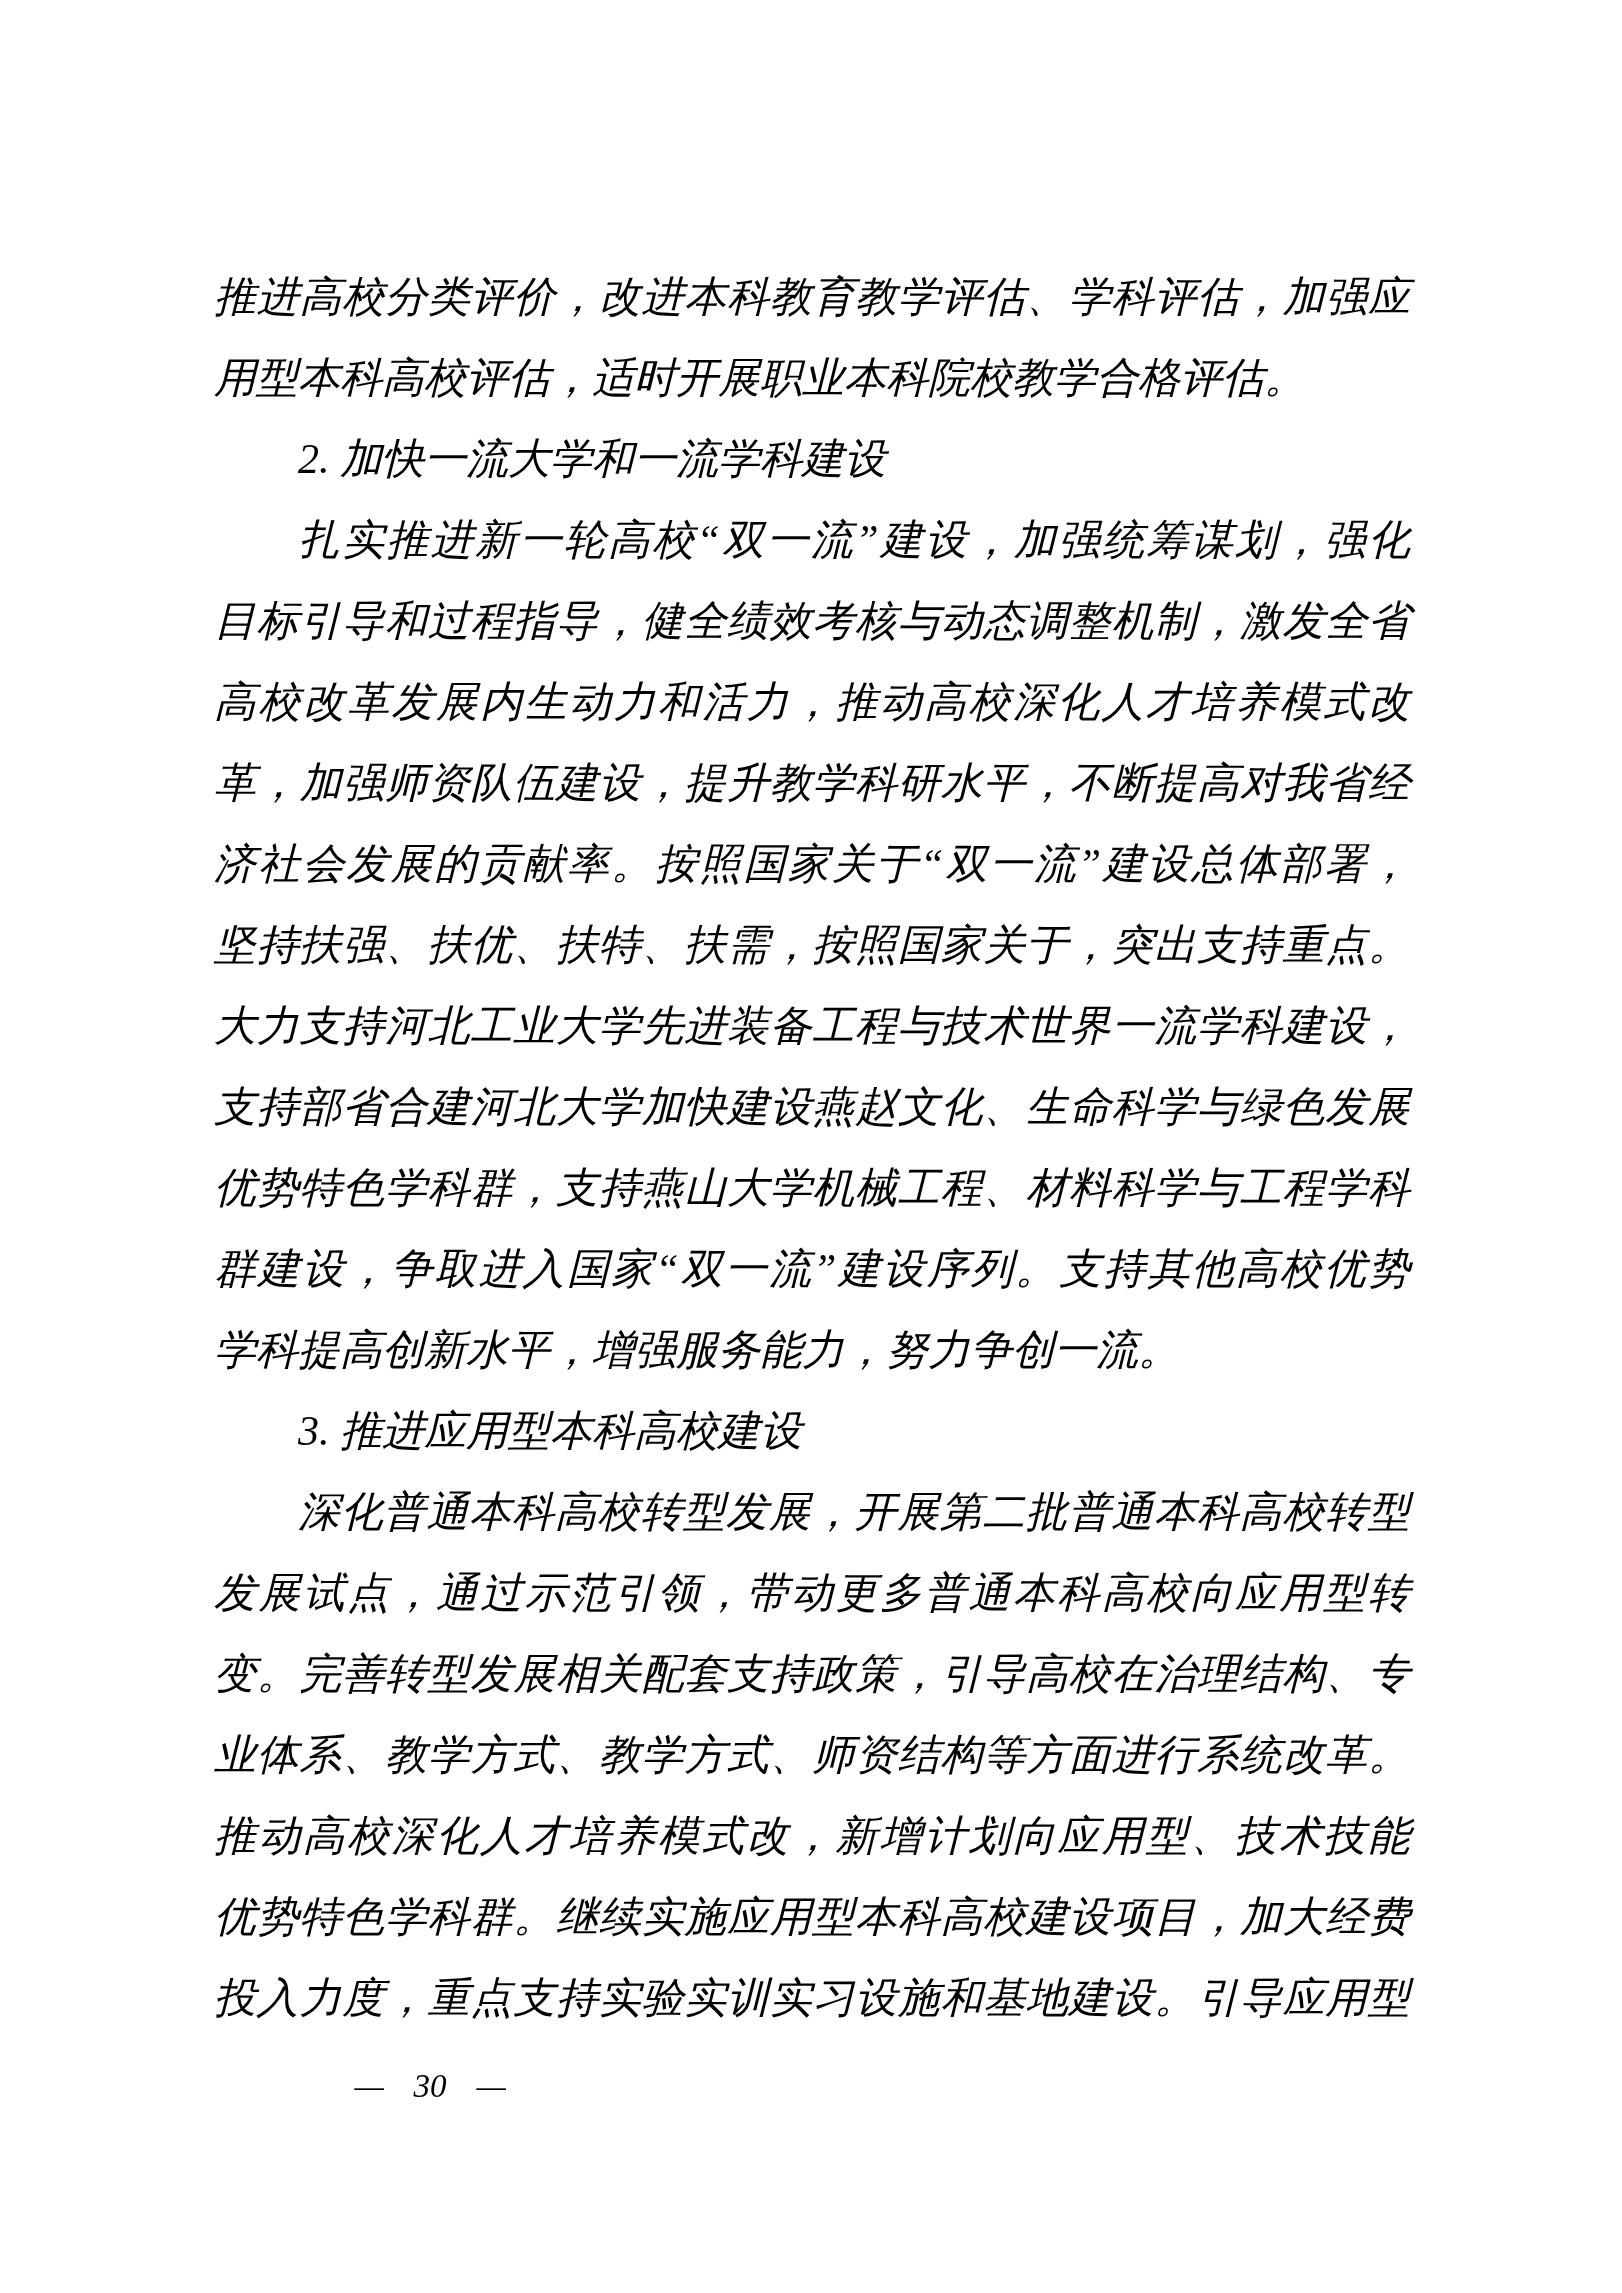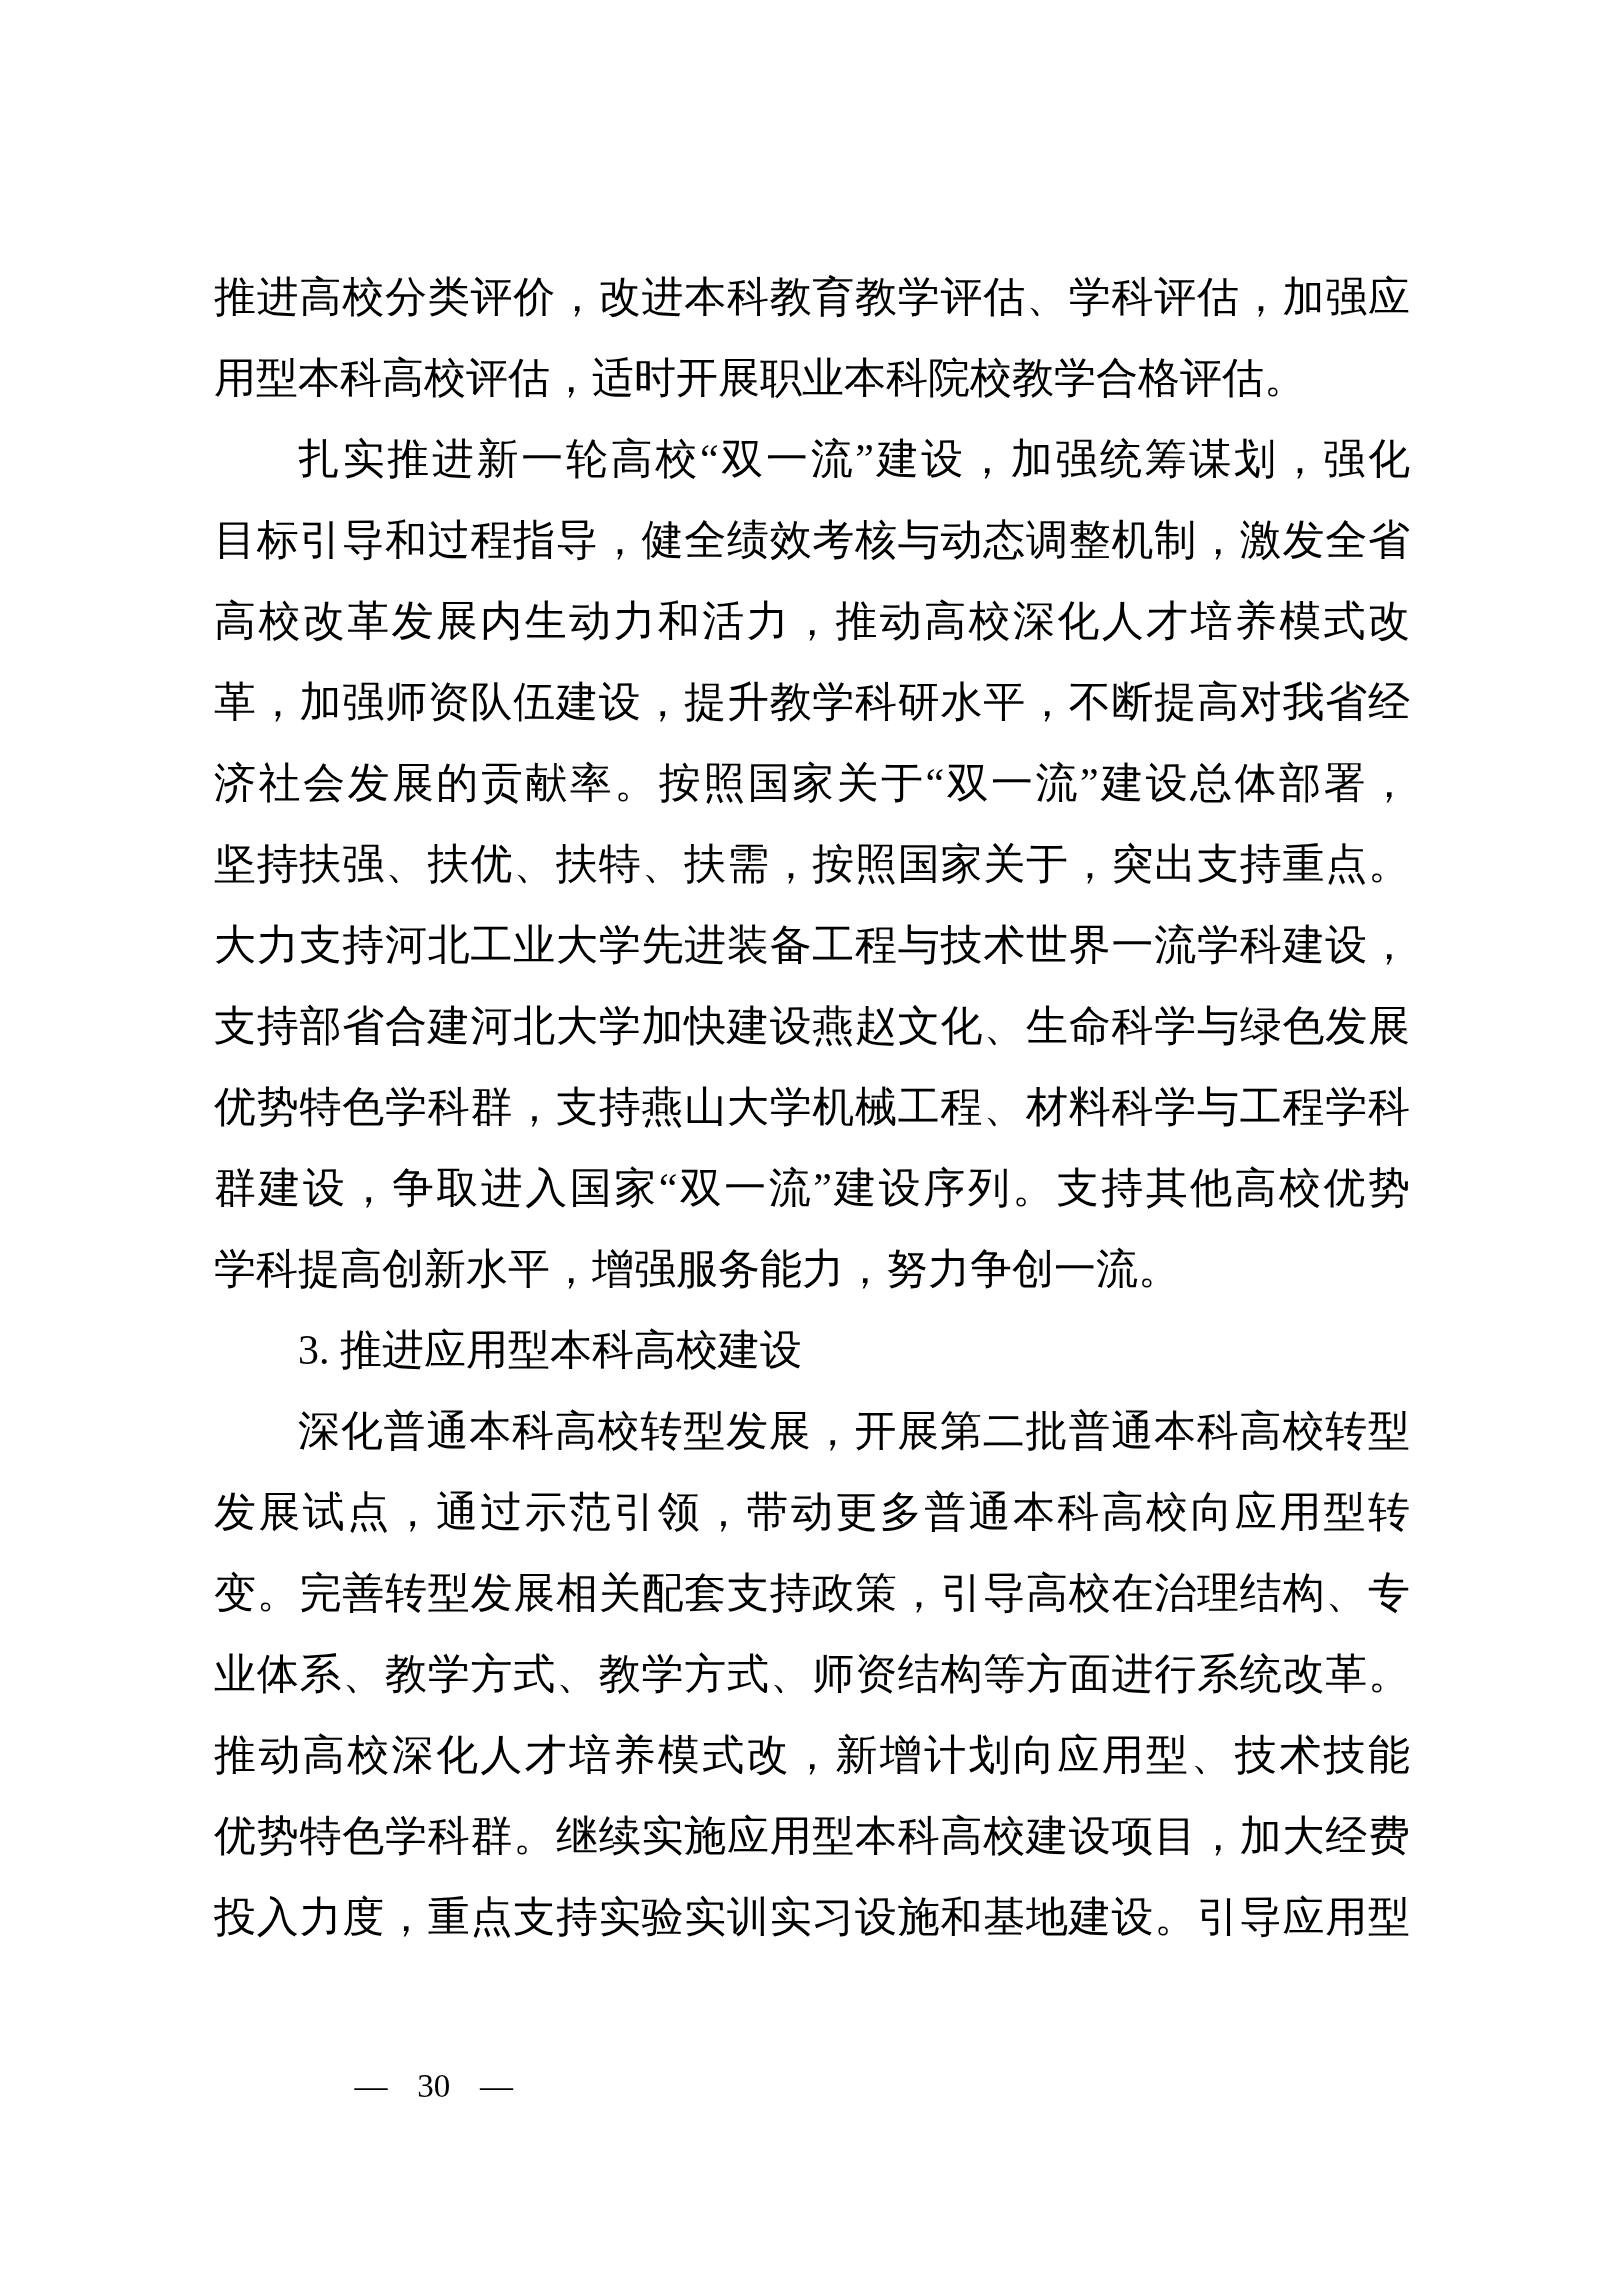--- a/index.html
+++ b/index.html
@@ -14,20 +14,21 @@
     font-family: "Liberation Serif", "DejaVu Serif", serif;
     color: #000000;
   }
   .page {
     position: absolute;
     left: 0; top: 0;
     width: 1622px;
     height: 2294px;
     background: #ffffff;
     overflow: hidden;
+    font-style: italic;
   }
   .text-block {
     position: absolute;
     left: 214px;
     top: 257px;
     width: 1196px;
     font-size: 42px;
     line-height: 81px;
     letter-spacing: 0;
   }
@@ -52,20 +53,21 @@
     white-space: pre;
   }
 </style>
 </head>
 <body>
 
 <div class="page">
   <div class="text-block">
       <div class="line fill">推进高校分类评价，改进本科教育教学评估、学科评估，加强应</div>
       <div class="line">用型本科高校评估，适时开展职业本科院校教学合格评估。</div>
+      <div class="line indent">2. 加快一流大学和一流学科建设</div>
       <div class="line indent fill">扎实推进新一轮高校“双一流”建设，加强统筹谋划，强化</div>
       <div class="line fill">目标引导和过程指导，健全绩效考核与动态调整机制，激发全省</div>
       <div class="line fill">高校改革发展内生动力和活力，推动高校深化人才培养模式改</div>
       <div class="line fill">革，加强师资队伍建设，提升教学科研水平，不断提高对我省经</div>
       <div class="line fill">济社会发展的贡献率。按照国家关于“双一流”建设总体部署，</div>
       <div class="line fill">坚持扶强、扶优、扶特、扶需，按照国家关于，突出支持重点。</div>
       <div class="line fill">大力支持河北工业大学先进装备工程与技术世界一流学科建设，</div>
       <div class="line fill">支持部省合建河北大学加快建设燕赵文化、生命科学与绿色发展</div>
       <div class="line fill">优势特色学科群，支持燕山大学机械工程、材料科学与工程学科</div>
       <div class="line fill">群建设，争取进入国家“双一流”建设序列。支持其他高校优势</div>

